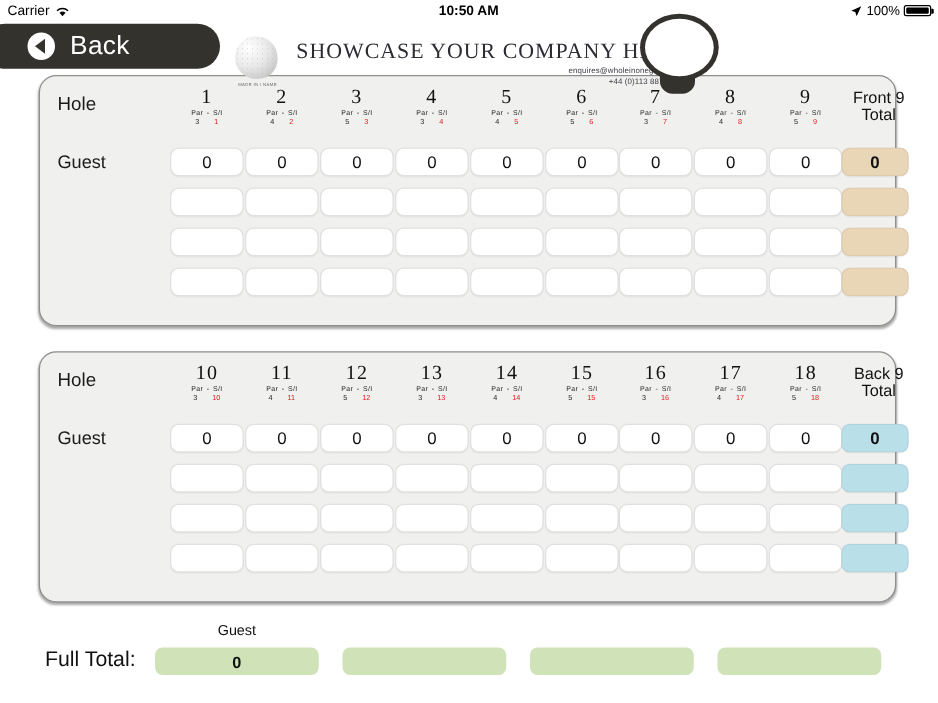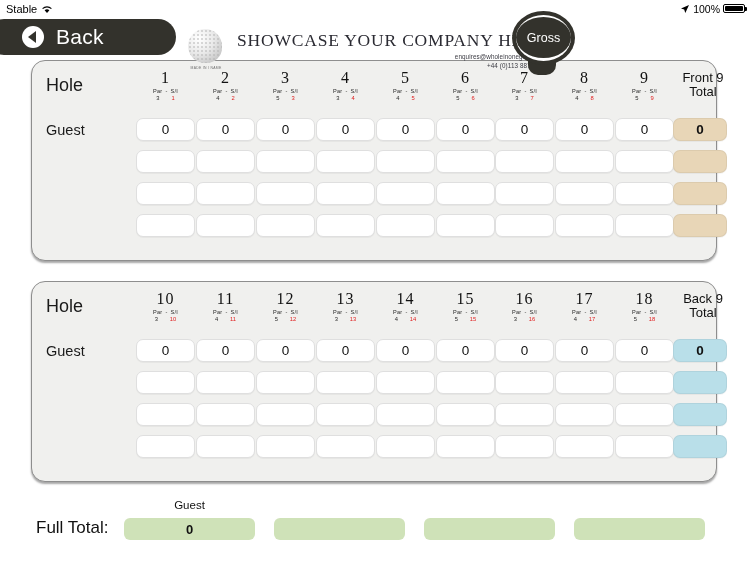--- a/index.html
+++ b/index.html
@@ -236,21 +236,21 @@
   
   .hdr-row {
     position: absolute;
     top: 6px; left: 0;
     width: 100%;
     height: 44px;
   }
   .hdr-hole-label {
     position: absolute;
     left: 14px; top: 8px;
-    font-size: 18px;
+    font-size: 15px;
     color: #1a1a1a;
   }
   .hole-col {
     position: absolute;
     top: 2px;
     width: 59px;
     text-align: center;
   }
   .hole-num {
     font-family: "Liberation Serif", serif;
@@ -337,28 +337,29 @@
     font-weight: bold;
     color: #111;
     cursor: pointer;
   }
 </style>
 </head>
 <body>
 
 <div class="statusbar">
   <div class="status-left">
-    <span>Stable</span>
+    <span>Carrier</span>
     <span class="wifi-ico">
       <svg viewBox="0 0 12 10" width="12" height="10">
         <path d="M6 9 L3.6 6.2 A3.6 3.6 0 0 1 8.4 6.2 Z" fill="#000"></path>
         <path d="M1.6 4.6 A6.4 6.4 0 0 1 10.4 4.6" stroke="#000" stroke-width="1.1" fill="none"></path>
       </svg>
     </span>
   </div>
+  <div class="status-center">10:50 AM</div>
   <div class="status-right">
     <span class="loc-ico">
       <svg viewBox="0 0 10 10" width="10" height="10">
         <path d="M9 1 L1 4.6 L4.2 5.6 L5.3 9 Z" fill="#000"></path>
       </svg>
     </span>
     <span>100%</span>
     <span class="battery">
         <i></i>
       </span>
@@ -382,23 +383,20 @@
     </div>
     <div class="logo-text">
       <div class="logo-title">SHOWCASE YOUR COMPANY HERE</div>
       <div class="logo-email">enquires@wholeinonegolf.co.uk</div>
       <div class="logo-phone">+44 (0)113 8871 567</div>
     </div>
   </div>
 
   <div class="mode-sel-ring" style="left:512px;"></div>
   <div class="mode-stem" style="left:528px;"></div>
-  <div class="mode-btn wide" style="left:516px;">
-    <span>Gross</span>
-  </div>
 
 
 </div>
 
 <div class="card" id="front-card">
   <div class="hdr-row">
     <div class="hdr-hole-label">Hole</div>
     <div id="front-holes">
         <div class="hole-col" style="left: 104px;">
           <div class="hole-num">1</div>

